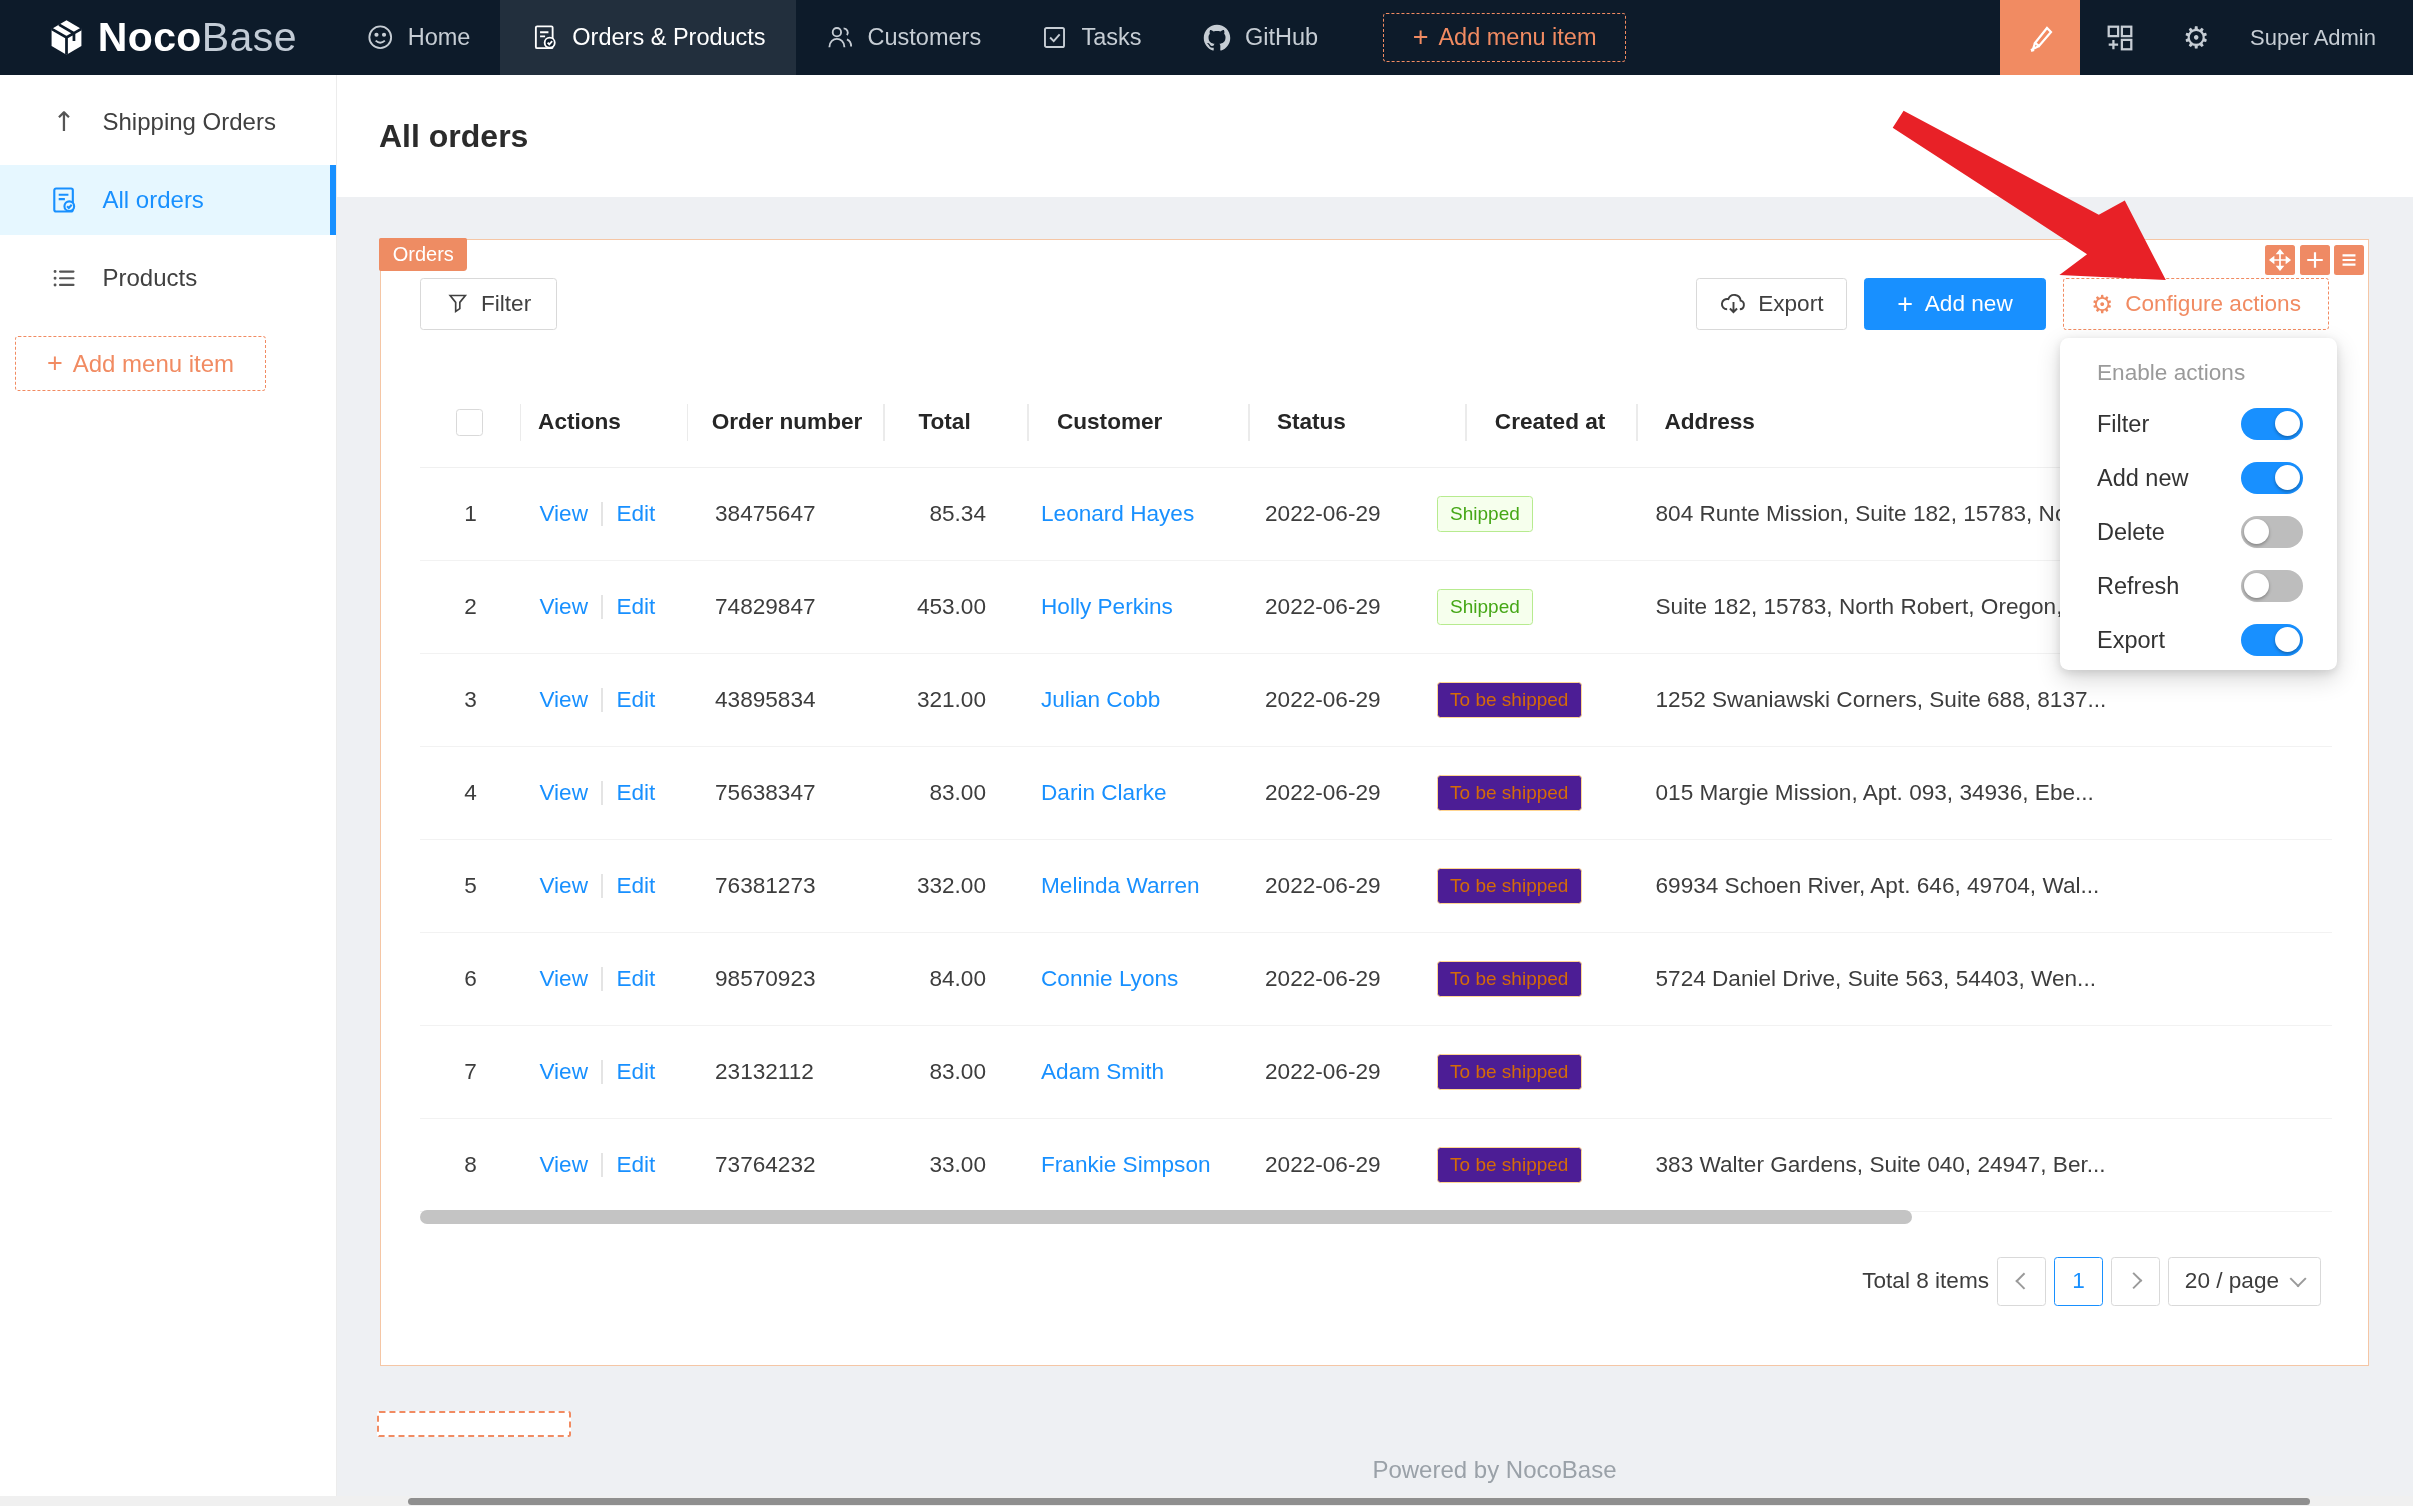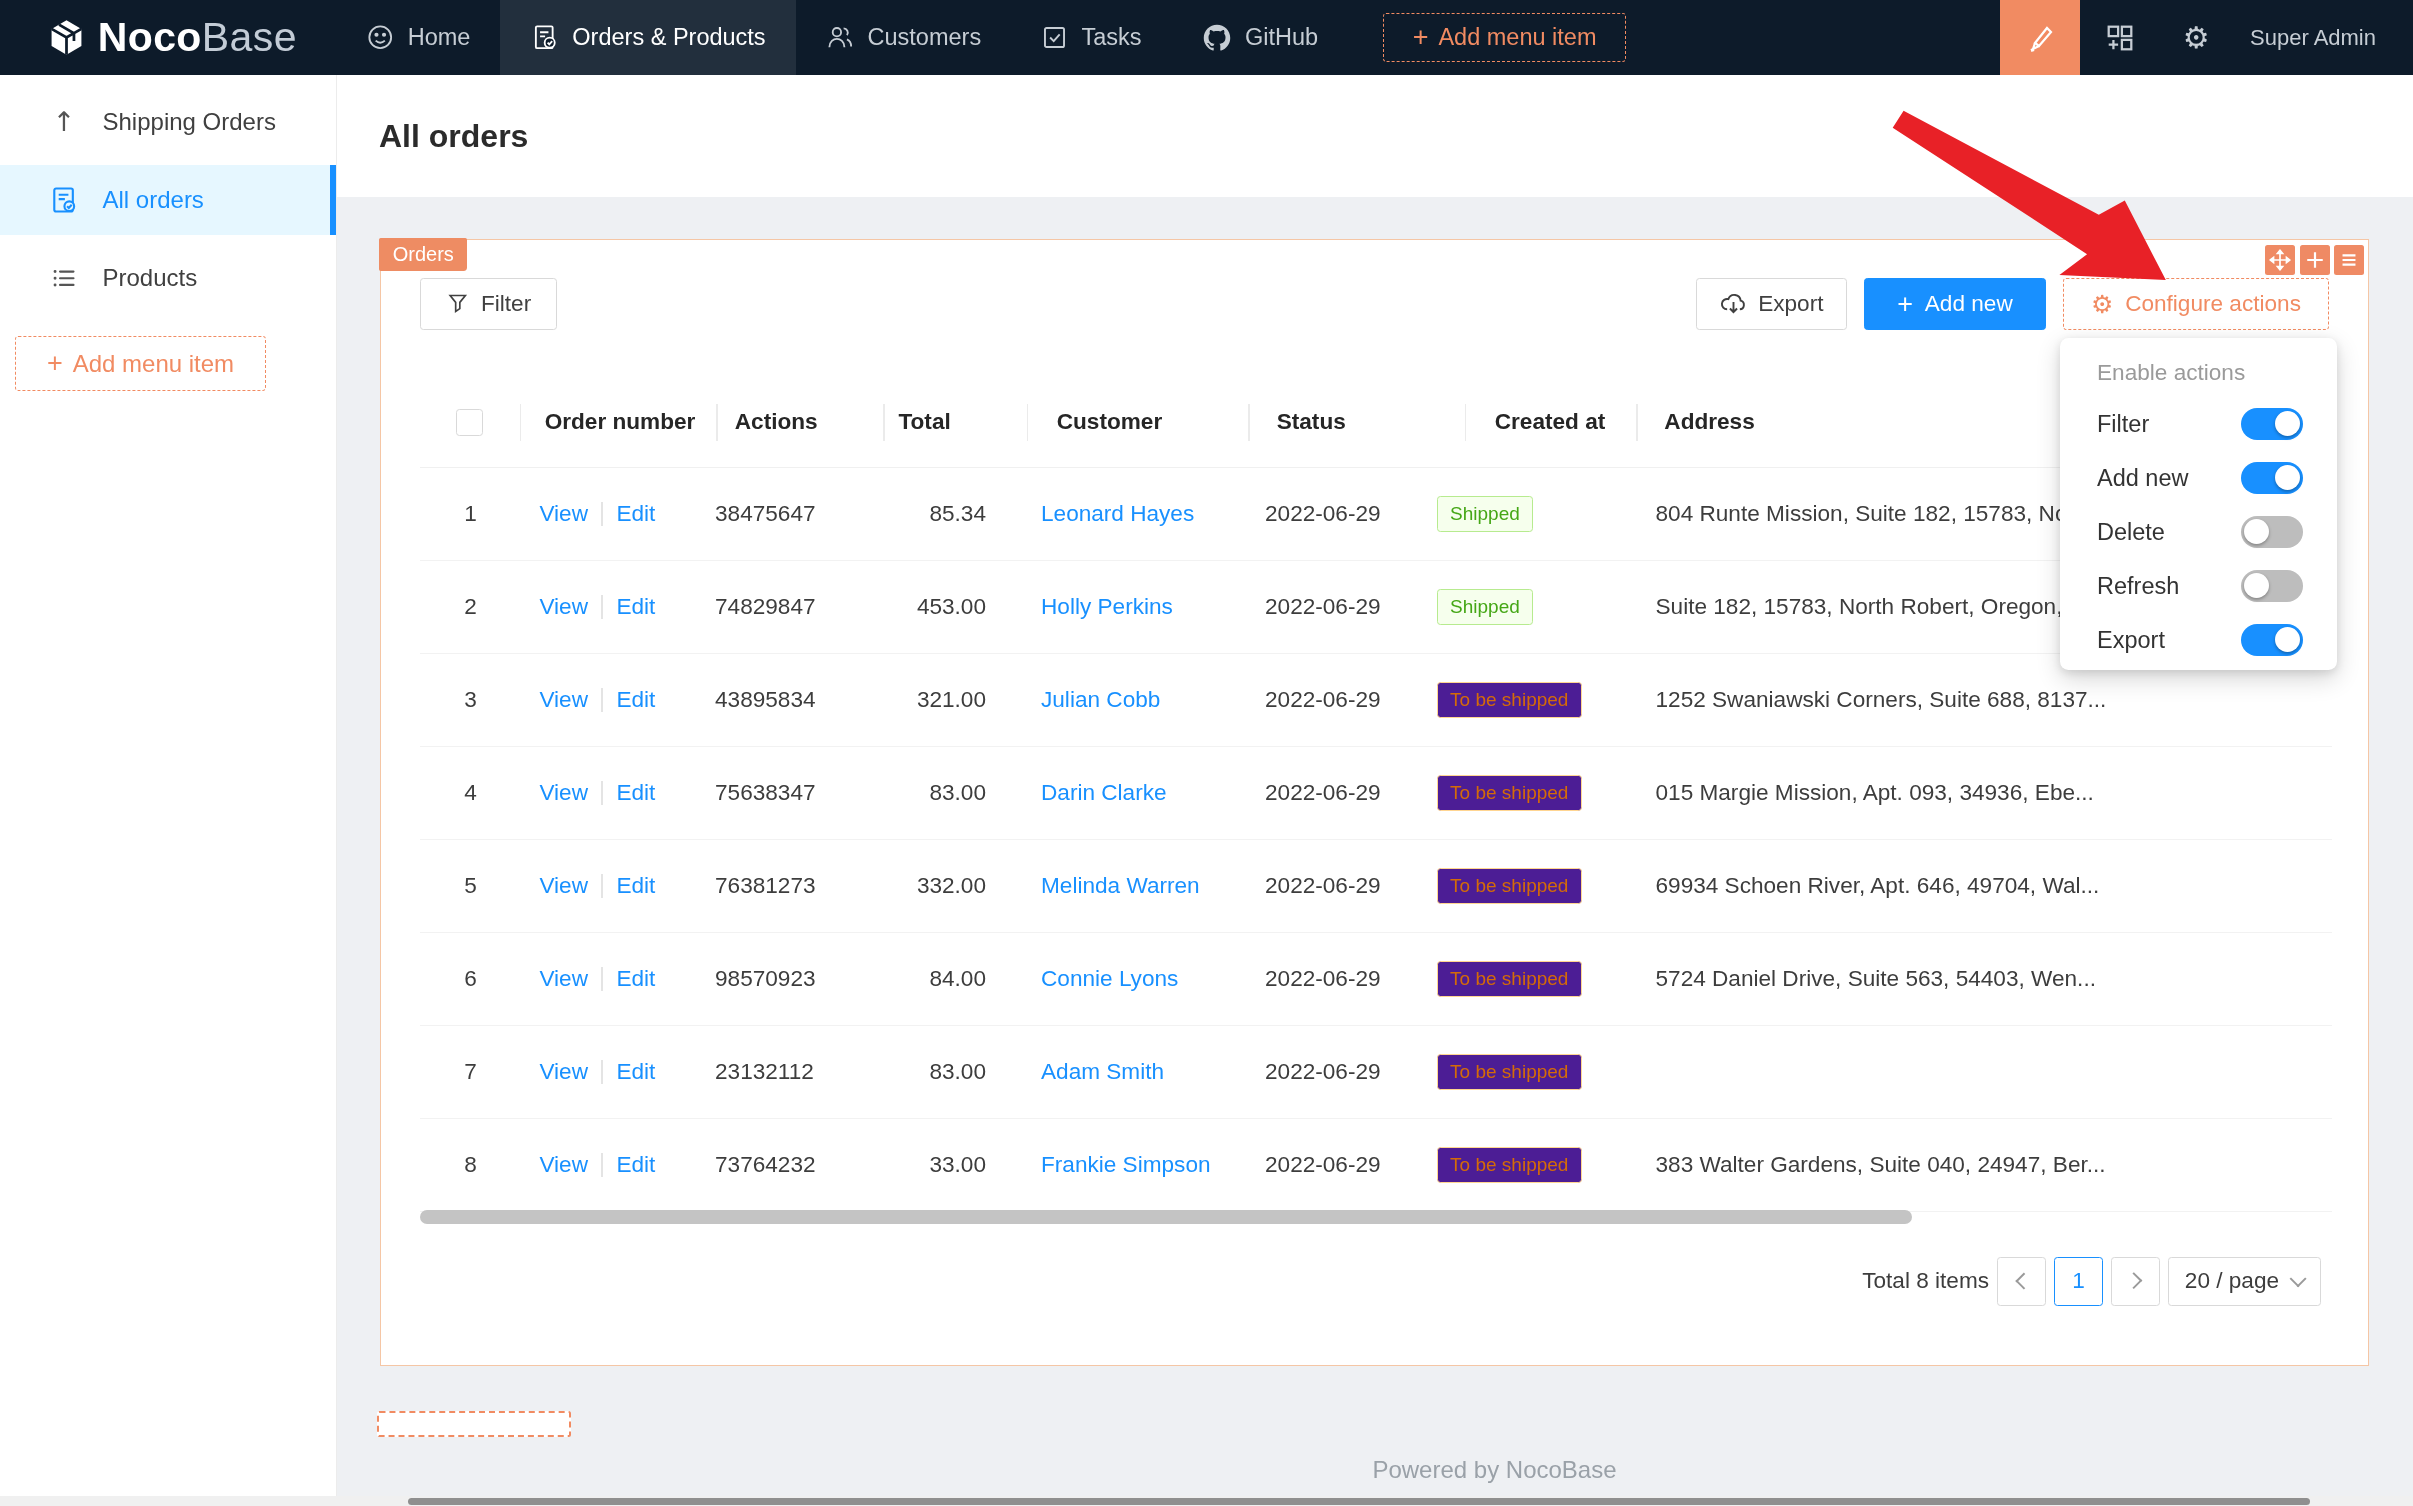--- a/index.html
+++ b/index.html
@@ -80,21 +80,21 @@
   .tr { display:flex; align-items:center; }
   .thead { height:91px; border-bottom:1.7px solid #f0f0f0; }
   .th { font-size:22.6px; font-weight:600; color:#262626; position:relative; height:100%;
         display:flex; align-items:center; }
   .th + .th::before { content:""; position:absolute; left:0; top:27px; width:1.7px; height:37px;
                       background:#ebebeb; }
   .tbody .tr { height:93px; border-bottom:1.7px solid #f2f2f2; font-size:22.6px; color:#3d3d3d; }
   .c-idx { width:101px; justify-content:center; display:flex; }
   .c-act { width:169px; padding-left:18.4px; display:flex; align-items:center; }
   .c-ord { width:199px; padding-left:25px; }
-  .c-tot { width:145px; padding-left:15px; }
+  .c-tot { width:145px; padding-left:35px; }
   .c-tot-val { width:122px; padding-right:25px; text-align:right; }
   .c-cus { width:224px; padding-left:30px; }
   .c-cre { width:173px; padding-left:30px; }
   .c-sta { width:219px; padding-left:28.5px; }
   .c-adr { width:705px; padding-left:28.5px; overflow:hidden; white-space:nowrap; }
   .link { color:#1890ff; text-decoration:none; cursor:pointer; }
   .act-divider { width:1.7px; height:23.5px; background:#e4e4e4; margin:0 13.4px; }
   .checkbox { width:27px; height:27px; border:1.7px solid #d9d9d9; border-radius:3.4px;
               background:#fff; cursor:pointer; }
   .badge { display:inline-block; font-size:19px; line-height:1; padding:6.7px 12.6px 7.5px;
@@ -314,22 +314,22 @@
         <span>Configure actions</span>
       </div>
     </div>
   </div>
 
   <div class="table">
     <div class="tr thead">
       <div class="th c-idx">
           <span class="checkbox"></span>
         </div>
+      <div class="th c-act">Actions</div>
       <div class="th c-ord">Order number</div>
-      <div class="th c-act">Actions</div>
       <div class="th c-tot">Total</div>
       <div class="th c-cus">Customer</div>
       <div class="th c-sta">Status</div>
       <div class="th c-cre">Created at</div>
       <div class="th c-adr">Address</div>
     </div>
     <div class="tbody" id="tbody">
         <div class="tr">
           <div class="c-idx">1</div>
           <div class="c-act">

